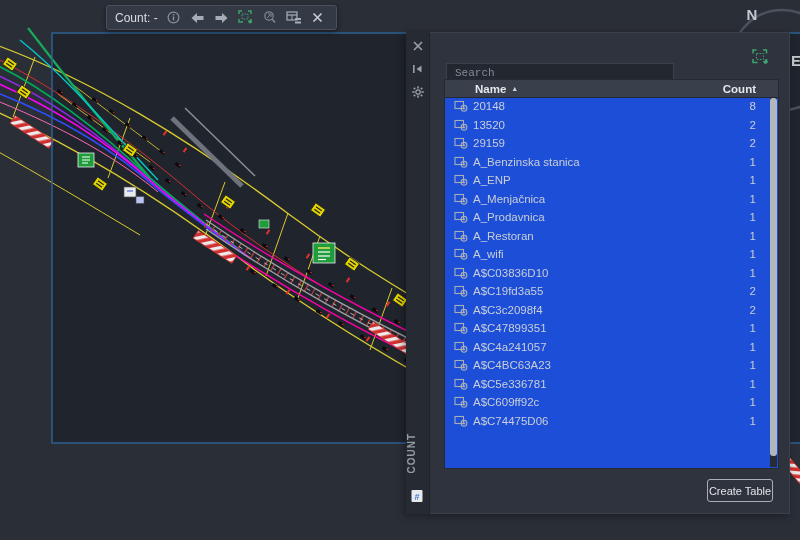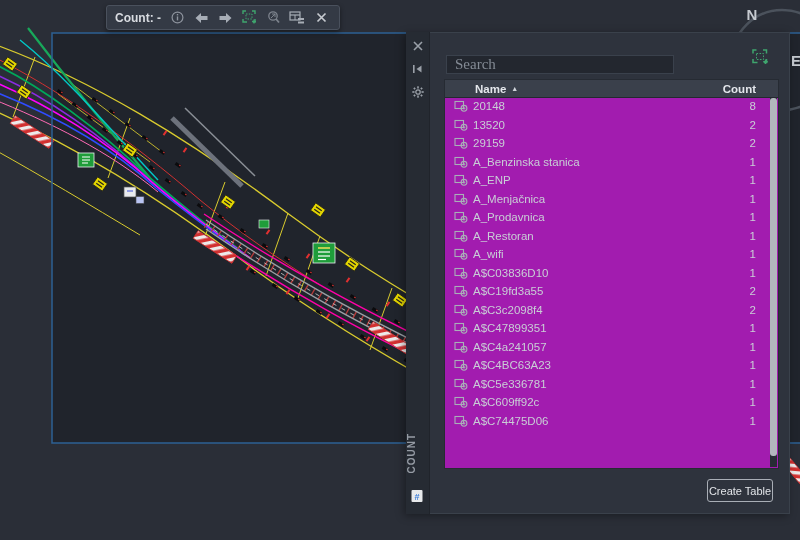--- a/index.html
+++ b/index.html
@@ -5,46 +5,46 @@
   html,body{margin:0;padding:0;background:#2a2e37;font-family:"Liberation Sans",sans-serif;}
   #stage{position:relative;width:800px;height:540px;overflow:hidden;background:#2a2e37;}
 
   
   #cad{position:absolute;left:0;top:0;z-index:1;}
 
   
   #count-toolbar{position:absolute;left:106px;top:5px;height:23px;z-index:5;
     background:#343a45;border:1px solid #4a515d;border-radius:3px;
     display:flex;align-items:center;gap:4px;padding:0 8px;
-    box-shadow:0 2px 5px rgba(0,0,0,.45);font-weight:bold;}
+    box-shadow:0 2px 5px rgba(0,0,0,.45);}
   #count-toolbar .tlabel{font-size:12px;color:#d9dce1;white-space:nowrap;margin-right:2px;}
   .tbtn{width:20px;height:18px;display:flex;align-items:center;justify-content:center;border-radius:2px;}
   .tbtn svg{display:block;}
 
   
   #palette{position:absolute;left:406px;top:32px;width:384px;height:482px;z-index:10;display:flex;
     box-shadow:-2px 2px 8px rgba(0,0,0,.35);}
   #palette-strip{width:24px;background:#262b33;border-right:1px solid #20242b;position:relative;
     display:flex;flex-direction:column;align-items:center;padding-top:7px;gap:9px;box-sizing:border-box;}
   .sbtn{width:14px;height:14px;display:flex;align-items:center;justify-content:center;}
   #palette-title{position:absolute;bottom:40px;left:0;width:24px;text-align:center;
     writing-mode:vertical-rl;transform:rotate(180deg);
     font-size:10px;font-weight:bold;letter-spacing:1px;color:#959ba4;}
   #palette-doc-icon{position:absolute;bottom:6px;left:4px;}
   #palette-body{flex:1;background:#2e333d;position:relative;border:1px solid #3a414b;border-left:none;box-sizing:border-box;}
 
   #search-row{position:absolute;left:16px;right:14px;top:14px;height:20px;}
-  #search-input{position:absolute;left:0;top:8px;width:228px;height:19px;box-sizing:border-box;
-    background:#23272f;border:1px solid #3a414c;color:#ccd1d8;font-size:15px;
-    padding:0 8px;outline:none;font-family:Liberation Serif, serif;}
+  #search-input{position:absolute;left:0;top:16px;width:228px;height:19px;box-sizing:border-box;
+    background:#23272f;border:1px solid #3a414c;color:#ccd1d8;font-size:11px;
+    padding:0 8px;outline:none;font-family:Liberation Mono, monospace;}
   #search-input::placeholder{color:#848b95;}
   #select-objects-btn{position:absolute;right:6px;top:2px;}
 
   #count-table{position:absolute;left:14px;right:10px;top:46px;bottom:44px;
-    background:#a21caf;border:1px solid #262b33;}
+    background:#1d4ed8;border:1px solid #262b33;}
   #table-header{position:absolute;left:0;right:0;top:0;height:17px;background:#3a404b;
     border-bottom:1px solid #242830;display:flex;align-items:center;
     font-size:11.5px;font-weight:bold;color:#e4e7ec;}
   #table-header .hname{margin-left:30px;}
   #table-header .hsort{font-size:7px;margin-left:5px;color:#cfd4da;}
   #table-header .hcount{margin-left:auto;margin-right:22px;}
 
   #count-list{position:absolute;left:0;right:0;top:17px;bottom:0;overflow:hidden;}
   .row{height:18.5px;display:flex;align-items:center;font-size:11.5px;color:#c9ced6;}
   .row .blkicon{margin-left:9px;color:#a9afb8;flex:0 0 auto;}

